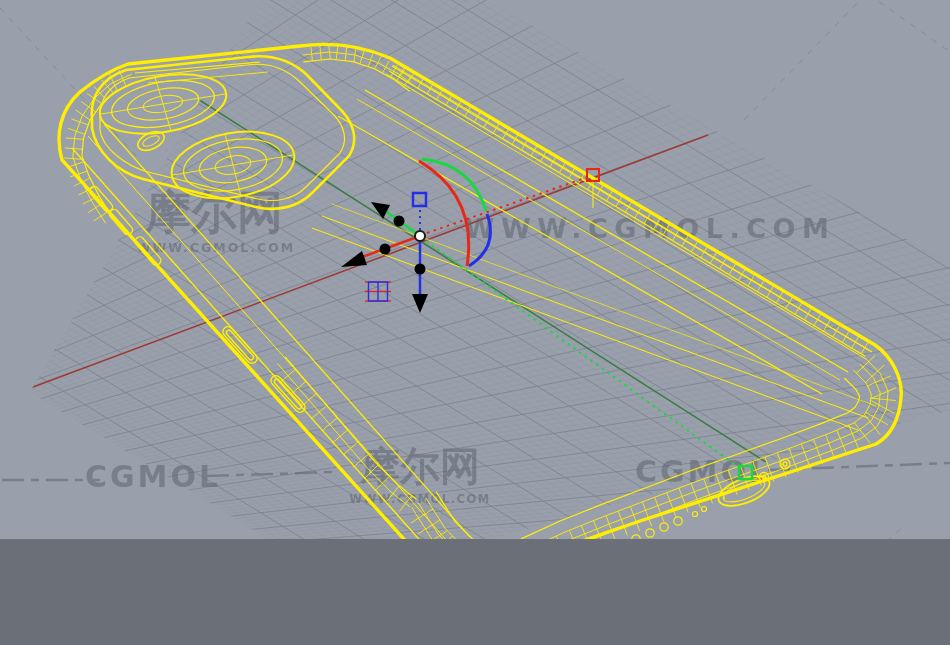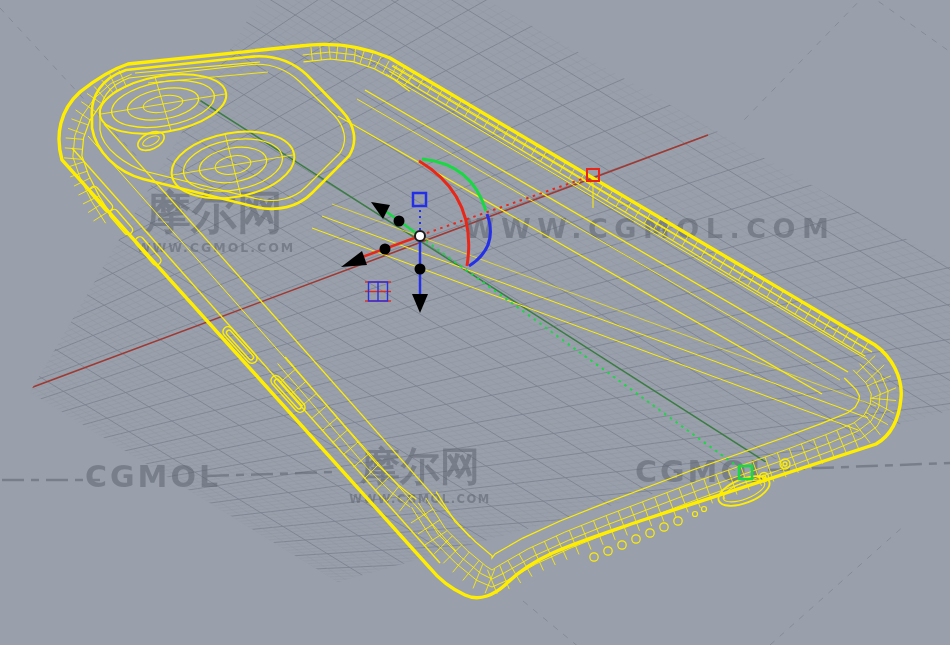--- a/index.html
+++ b/index.html
@@ -1,16 +1,16 @@
 <!DOCTYPE html>
 <html><head>
 <meta charset="utf-8">
 <style>
   html,body{margin:0;padding:0;background:#6b6f78;}
-  #viewport{position:relative;width:950px;height:645px;overflow:hidden;background:#9aa0ab;}
+  #viewport{position:relative;width:950px;height:539px;overflow:hidden;background:#9aa0ab;}
   svg{display:block;}
   text{font-family:"DejaVu Sans","Liberation Sans",sans-serif;}
   #case *{stroke:currentColor;fill:none;}
   .wmtext{fill:currentColor;font-weight:bold;}
   .gb-stroke{stroke:currentColor;fill:none;}
 </style>
 </head>
 <body>
 
 <div id="viewport">

